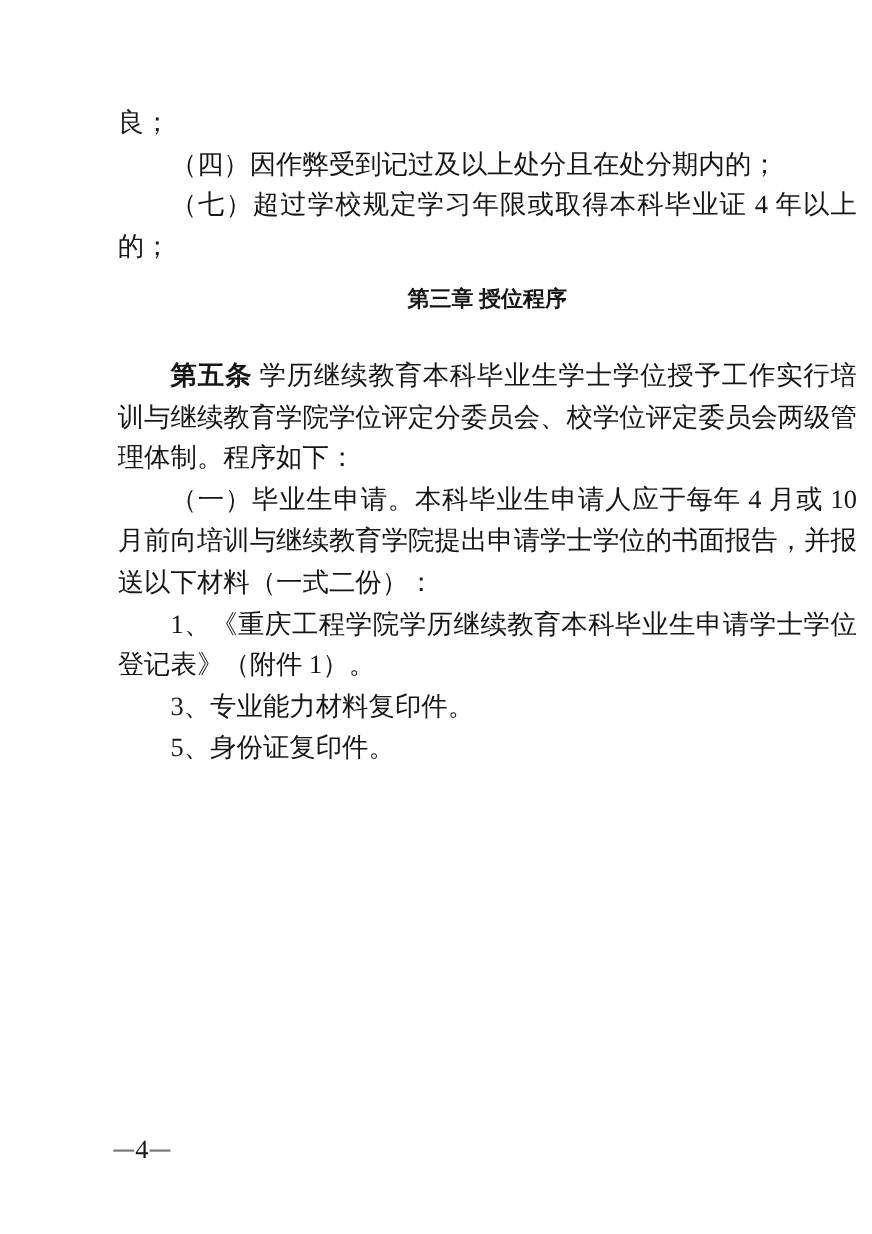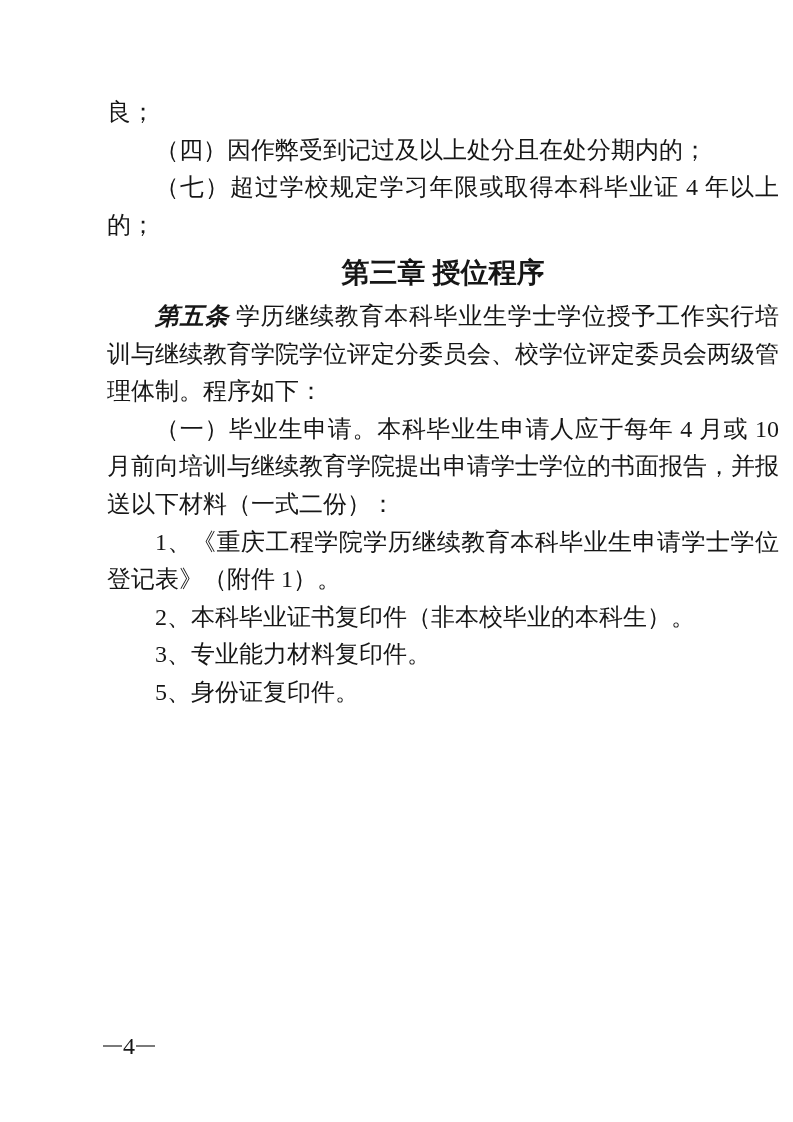--- a/index.html
+++ b/index.html
@@ -30,31 +30,30 @@
     margin: 0;
     padding: 0;
   }
   .content p.para {
     text-indent: 2em;
   }
   .content p.continuation {
     text-indent: 0;
   }
   .content h2.heading {
-    margin: 10px 0 6px 0;
-    font-size: 28px;
+    margin: 10px 0 32px 0;
+    font-size: 20px;
     line-height: 37.6px;
     font-weight: bold;
     text-align: center;
     text-indent: 0;
     font-family: Liberation Serif, serif;
   }
   .content b.lead {
     font-weight: bold;
-    font-style: italic;
   }
   .footer {
     position: absolute;
     left: 103px;
     top: 1032px;
     display: flex;
     align-items: center;
     color: #161616;
   }
   .footer .dash {
@@ -75,21 +74,20 @@
 <div class="page">
 
   <div class="content">
       <p class="continuation">良；</p>
       <p class="para">（四）因作弊受到记过及以上处分且在处分期内的；</p>
       <p class="para">（七）超过学校规定学习年限或取得本科毕业证 4 年以上的；</p>
       <h2 class="heading">第三章 授位程序</h2>
       <p class="para"><b class="lead">第五条</b> 学历继续教育本科毕业生学士学位授予工作实行培训与继续教育学院学位评定分委员会、校学位评定委员会两级管理体制。程序如下：</p>
       <p class="para">（一）毕业生申请。本科毕业生申请人应于每年 4 月或 10 月前向培训与继续教育学院提出申请学士学位的书面报告，并报送以下材料（一式二份）：</p>
       <p class="para">1、《重庆工程学院学历继续教育本科毕业生申请学士学位登记表》（附件 1）。</p>
-      <p class="para">2、本科毕业证书复印件（非本校毕业的本科生）。</p>
       <p class="para">3、专业能力材料复印件。</p>
       <p class="para">5、身份证复印件。</p>
     </div>
 
   <div class="footer">
     <span class="dash"></span>
     <span class="num">4</span>
     <span class="dash"></span>
   </div>
 

